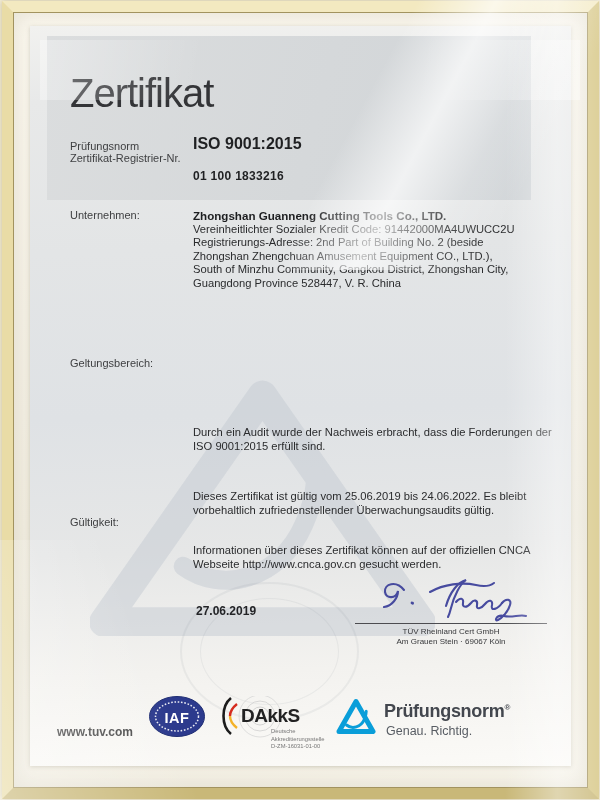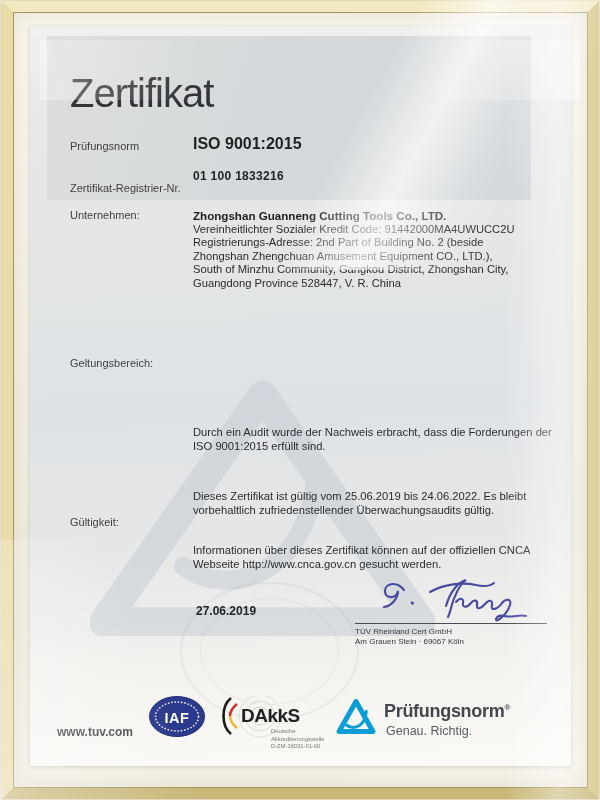--- a/index.html
+++ b/index.html
@@ -31,21 +31,21 @@
   .std-val{position:absolute;left:163px;top:109px;font-size:16px;font-weight:bold;color:#1f2022;}
   .reg-val{position:absolute;left:163px;top:143px;font-size:12px;font-weight:bold;letter-spacing:.3px;color:#1f2022;}
 
   .block{position:absolute;left:163px;width:368px;font-size:11.2px;color:#2a2b2d;line-height:13.6px;}
   .company-name{font-weight:bold;font-size:11.6px;color:#1d1e20;}
 
   .date{position:absolute;left:166px;top:578px;font-size:12px;font-weight:bold;color:#232427;}
 
   .sig-svg{position:absolute;left:330px;top:550px;}
   .sig-line{position:absolute;left:325px;top:597px;width:192px;height:1px;background:#4c4c50;}
-  .sig-org{position:absolute;left:325px;top:601px;width:192px;text-align:left;
+  .sig-org{position:absolute;left:325px;top:601px;width:192px;text-align:center;
     font-size:8px;line-height:10px;color:#37383b;}
 
   
   .wm{position:absolute;left:60px;top:352px;opacity:.5;}
   .seal{position:absolute;left:150px;top:556px;width:175px;height:135px;border-radius:50%;
     border:2px solid rgba(130,138,152,.10);}
   .seal-inner{position:absolute;left:18px;top:14px;right:18px;bottom:14px;border-radius:50%;
     border:1px solid rgba(130,138,152,.10);}
 
   
@@ -86,21 +86,21 @@
           <div class="seal-inner"></div>
         </div>
 
         <div class="panel"></div>
 
         <div class="title">Zertifikat</div>
 
         <div class="lbl" style="left:40px;top:114px">Prüfungsnorm</div>
         <div class="std-val">ISO 9001:2015</div>
 
-        <div class="lbl" style="left:40px;top:156px">Zertifikat-Registrier-Nr.</div>
+        <div class="lbl" style="left:40px;top:126px">Zertifikat-Registrier-Nr.</div>
         <div class="reg-val">01 100 1833216</div>
 
         <div class="lbl" style="left:40px;top:183px">Unternehmen:</div>
         <div class="block" style="top:183px">
           <div class="company-name">Zhongshan Guanneng Cutting Tools Co., LTD.</div>
           <div>Vereinheitlichter Sozialer Kredit Code: 91442000MA4UWUCC2U</div>
           <div>Registrierungs-Adresse: 2nd Part of Building No. 2 (beside</div>
           <div>Zhongshan Zhengchuan Amusement Equipment CO., LTD.),</div>
           <div>South of Minzhu Community, Gangkou District, Zhongshan City,</div>
           <div>Guangdong Province 528447, V. R. China</div>

